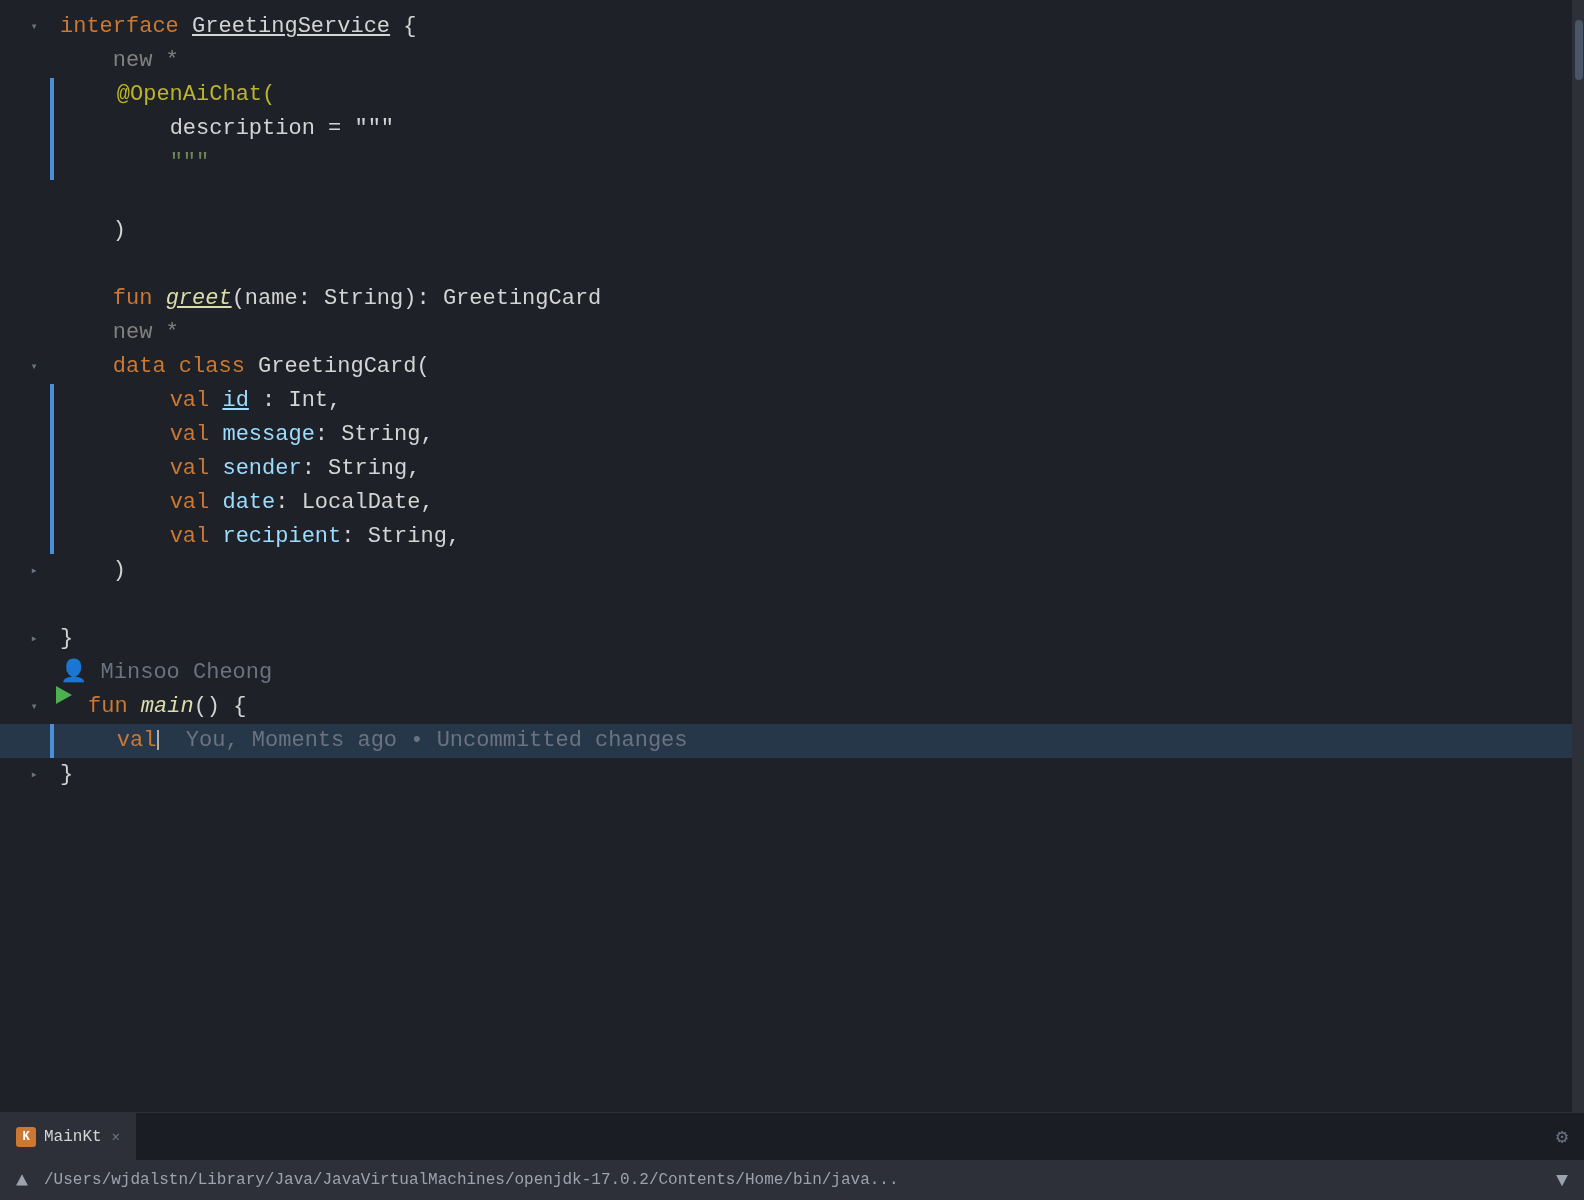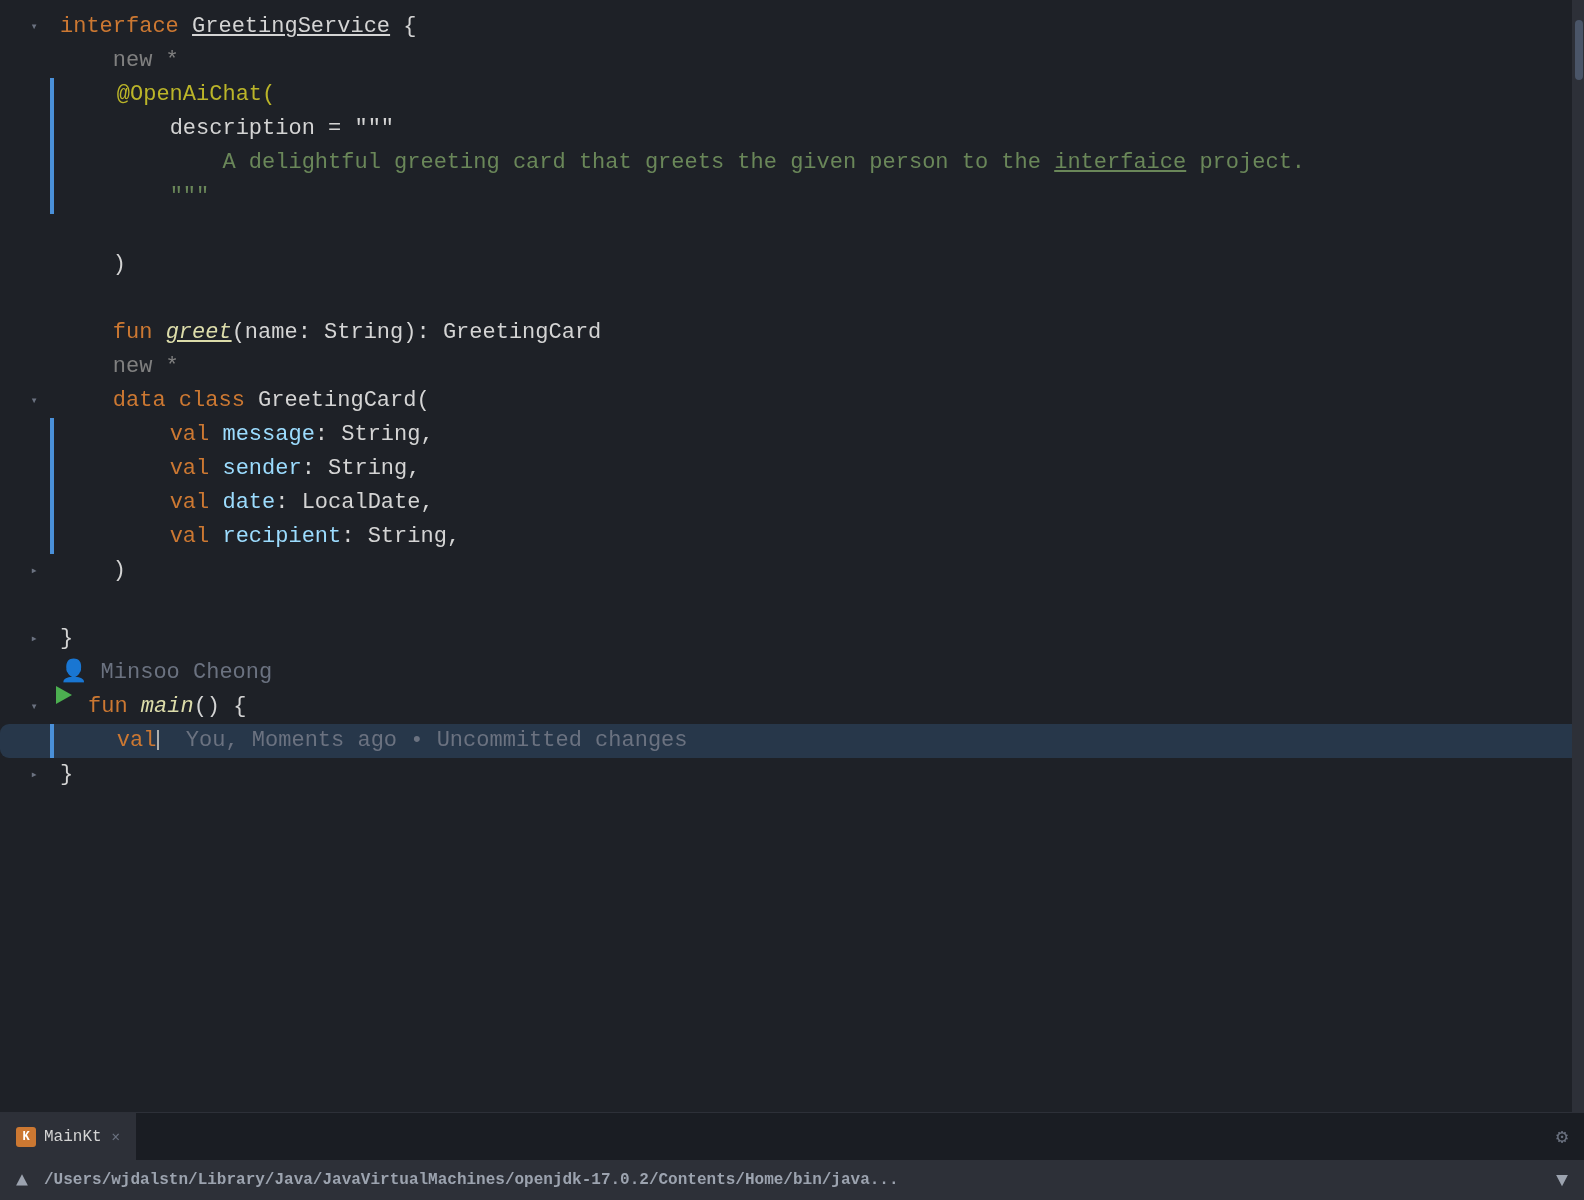--- a/index.html
+++ b/index.html
@@ -172,21 +172,20 @@
       display: flex;
       align-items: center;
       padding: 0 16px;
       color: #9ca3af;
       font-size: 16px;
       font-family: 'Courier New', Courier, monospace;
     }
 
     .status-path {
       flex: 1;
-      font-weight: bold;
     }
 
     .status-nav-up {
       margin-right: 16px;
       font-size: 20px;
       cursor: pointer;
     }
 
     .status-nav-down {
       font-size: 20px;
@@ -234,25 +233,20 @@
           <span class="line-code"><span>    </span><span class="kw-annot">@OpenAiChat(</span></span>
         </div>
         <div class="code-line">
           <div class="gutter"></div>
           <div style="width: 4px; min-width: 4px; align-self: stretch; background-color: rgb(74, 144, 217); margin-right: 0px;"></div>
           <span class="line-code"><span>        </span><span class="kw-white">description = """</span></span>
         </div>
         <div class="code-line">
           <div class="gutter"></div>
           <div style="width: 4px; min-width: 4px; align-self: stretch; background-color: rgb(74, 144, 217); margin-right: 0px;"></div>
-          <span class="line-code"><span>            </span><span class="kw-string">A delightful greeting card that greets the given person </span><span class="kw-string">to</span><span class="kw-string"> the </span><span class="kw-string kw-underline">interfaice</span><span class="kw-string"> project.</span></span>
-        </div>
-        <div class="code-line">
-          <div class="gutter"></div>
-          <div style="width: 4px; min-width: 4px; align-self: stretch; background-color: rgb(74, 144, 217); margin-right: 0px;"></div>
           <span class="line-code"><span>        </span><span class="kw-string">"""</span></span>
         </div>
         <div class="code-line">
           <div class="gutter"></div>
           <span class="line-code"></span>
         </div>
         <div class="code-line">
           <div class="gutter"></div>
           <span class="line-code"><span>    </span><span class="kw-white">)</span></span>
         </div>
@@ -266,20 +260,25 @@
         </div>
         <div class="code-line">
           <div class="gutter"></div>
           <span class="line-code"><span>    </span><span class="kw-comment">new *</span></span>
         </div>
         <div class="code-line">
           <div class="gutter">
             <span class="fold-icon">▾</span>
           </div>
           <span class="line-code"><span>    </span><span class="kw-orange">data </span><span class="kw-orange">class </span><span class="kw-white">GreetingCard(</span></span>
+        </div>
+        <div class="code-line">
+          <div class="gutter"></div>
+          <div style="width: 4px; min-width: 4px; align-self: stretch; background-color: rgb(74, 144, 217); margin-right: 0px;"></div>
+          <span class="line-code"><span>        </span><span class="kw-orange">val </span><span class="kw-param kw-underline">id</span><span class="kw-white"> : Int,</span></span>
         </div>
         <div class="code-line">
           <div class="gutter"></div>
           <div style="width: 4px; min-width: 4px; align-self: stretch; background-color: rgb(74, 144, 217); margin-right: 0px;"></div>
           <span class="line-code"><span>        </span><span class="kw-orange">val </span><span class="kw-param">message</span><span class="kw-white">: String,</span></span>
         </div>
         <div class="code-line">
           <div class="gutter"></div>
           <div style="width: 4px; min-width: 4px; align-self: stretch; background-color: rgb(74, 144, 217); margin-right: 0px;"></div>
           <span class="line-code"><span>        </span><span class="kw-orange">val </span><span class="kw-param">sender</span><span class="kw-white">: String,</span></span>
@@ -316,21 +315,21 @@
         </div>
         <div class="code-line">
           <div class="gutter">
             <span class="fold-icon">▾</span>
           </div>
           <button class="run-button" style="position: relative; margin-right: 4px; background: transparent; border: none; cursor: pointer; padding: 0px; display: flex; align-items: center;">
             <div class="run-arrow"></div>
           </button>
           <span class="line-code"><span class="kw-orange">fun </span><span class="kw-yellow">main</span><span class="kw-white">() {</span></span>
         </div>
-        <div class="code-line" style="background-color: rgba(74, 144, 217, 0.2); border-radius: 9px;">
+        <div class="code-line" style="background-color: rgba(74, 144, 217, 0.2);">
           <div class="gutter"></div>
           <div style="width: 4px; min-width: 4px; align-self: stretch; background-color: rgb(74, 144, 217); margin-right: 0px;"></div>
           <span class="line-code"><span>    </span><span class="kw-orange">val</span><span class="text-cursor"></span><span class="kw-git-inline">  </span><span class="kw-git-inline">You, Moments ago • Uncommitted changes</span></span>
         </div>
         <div class="code-line">
           <div class="gutter">
             <span class="fold-icon">▸</span>
           </div>
           <span class="line-code"><span class="kw-white">}</span></span>
         </div>

